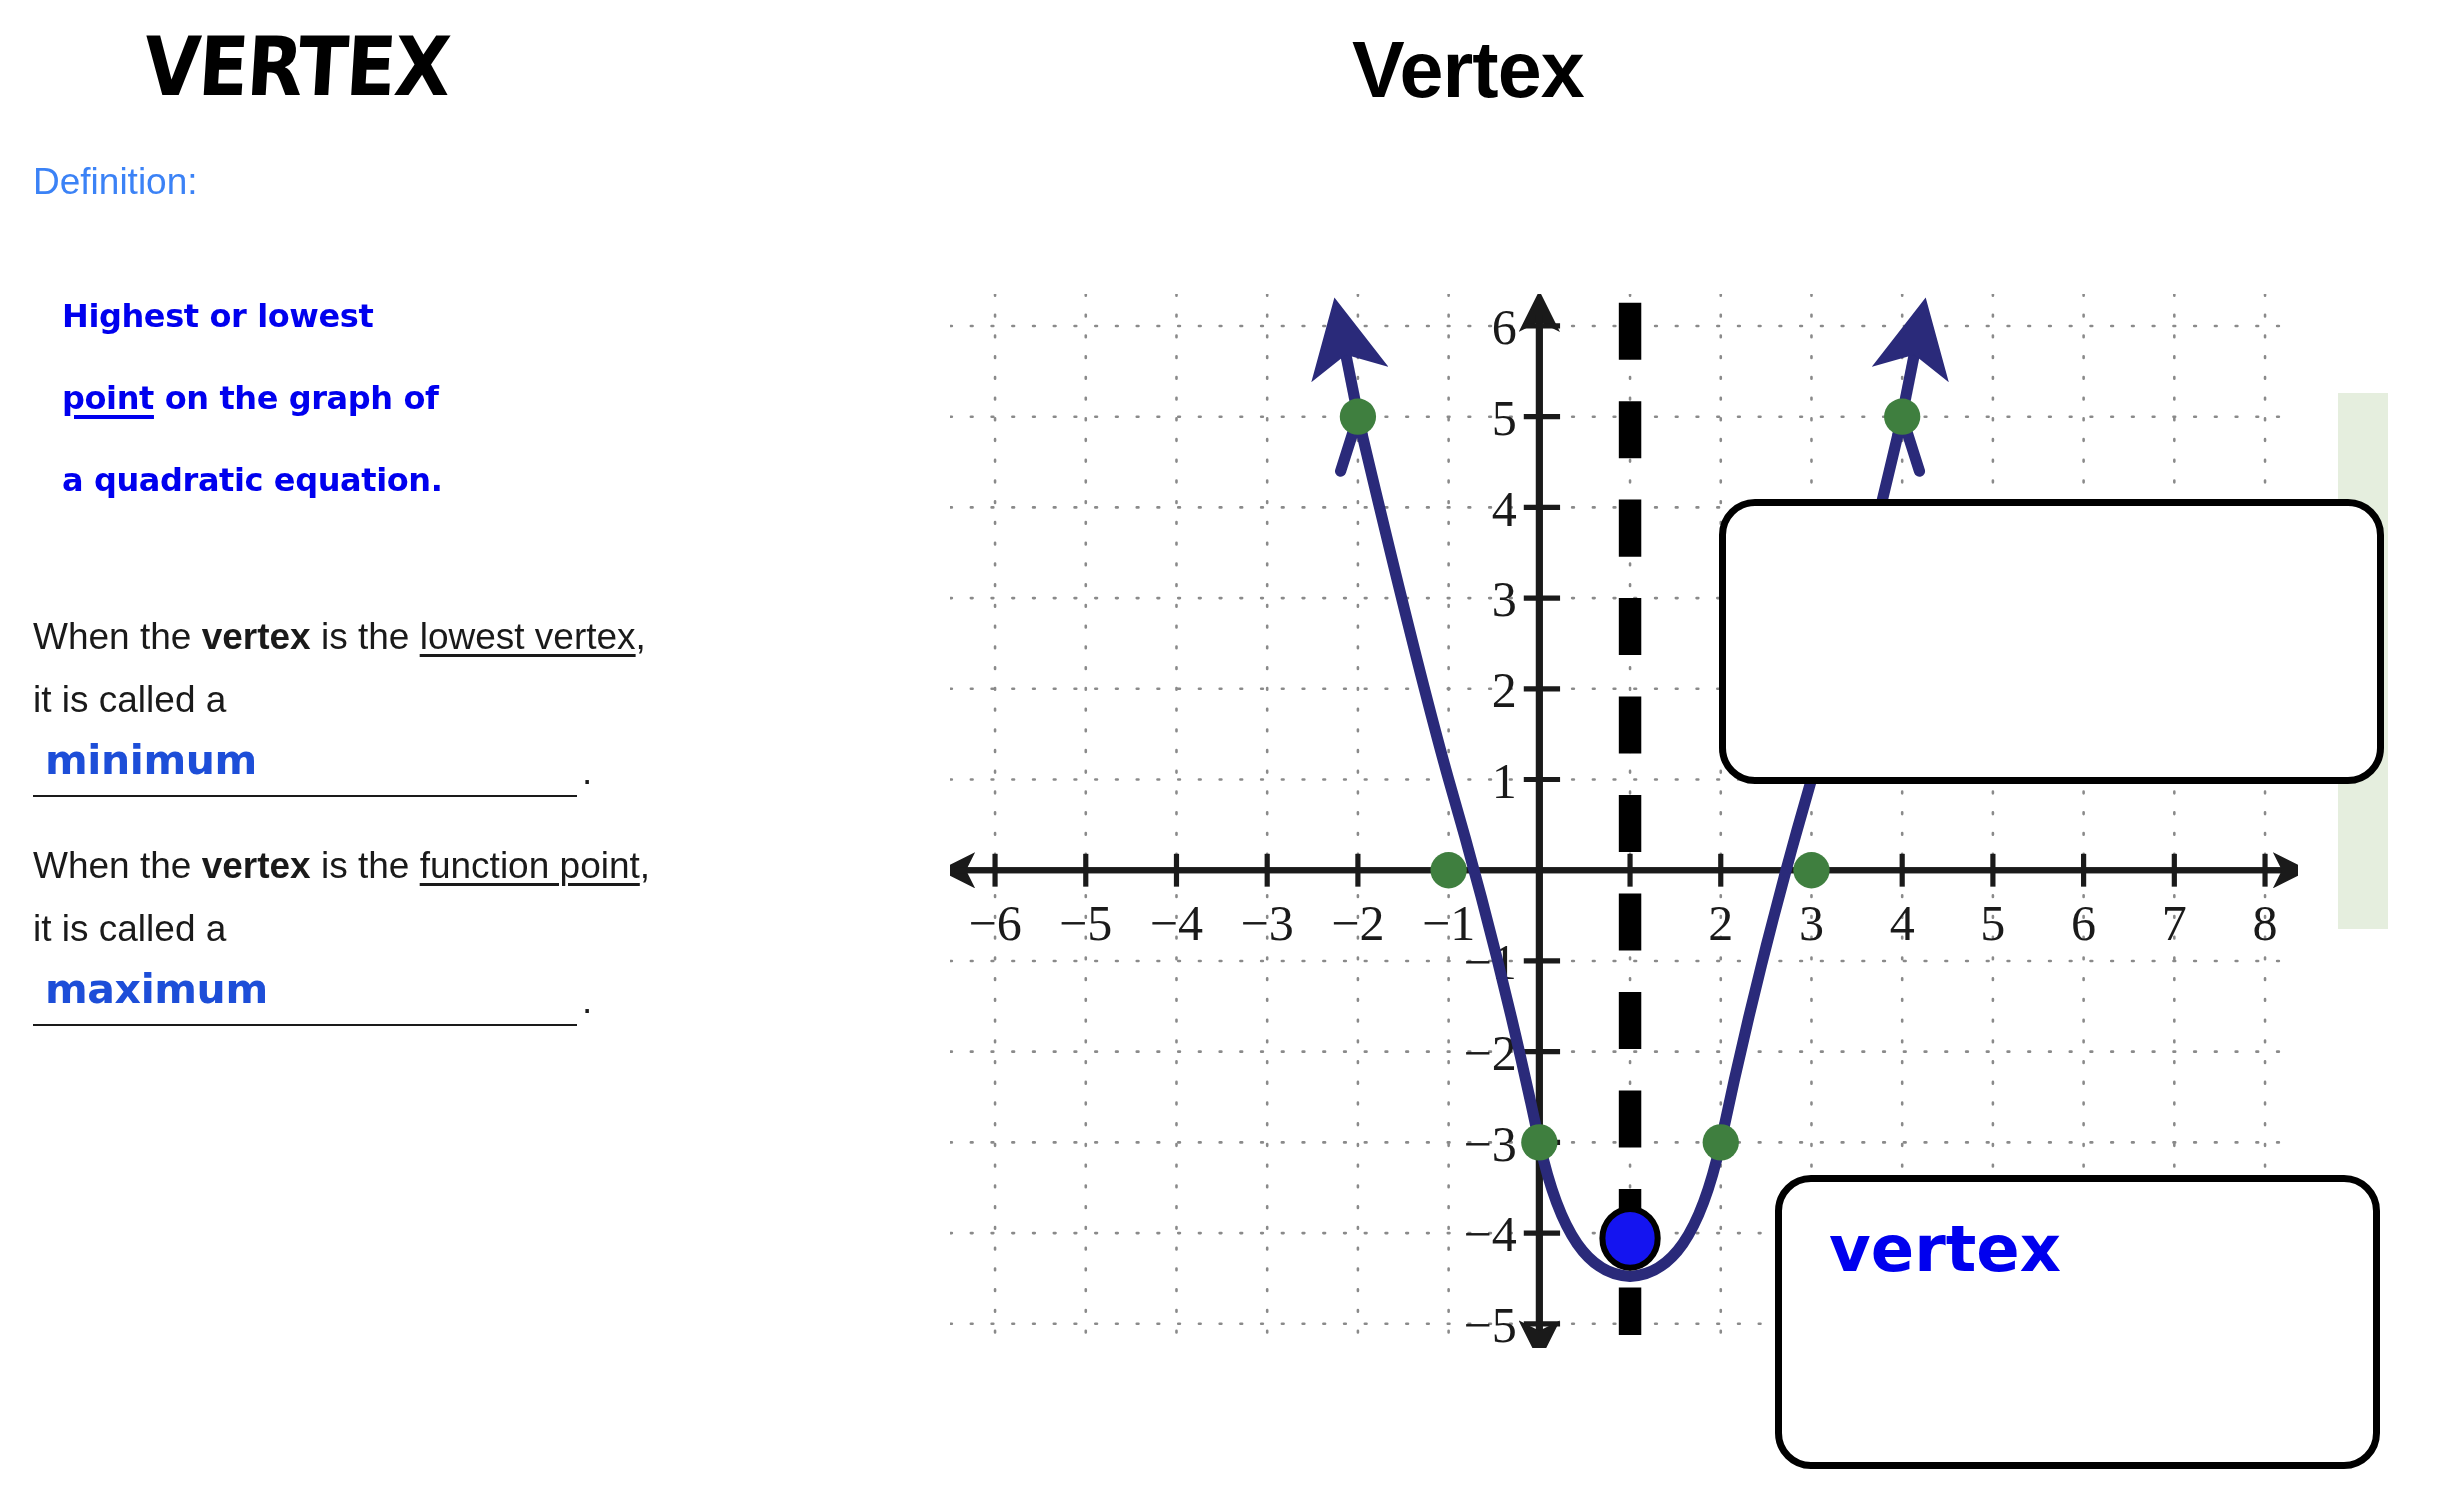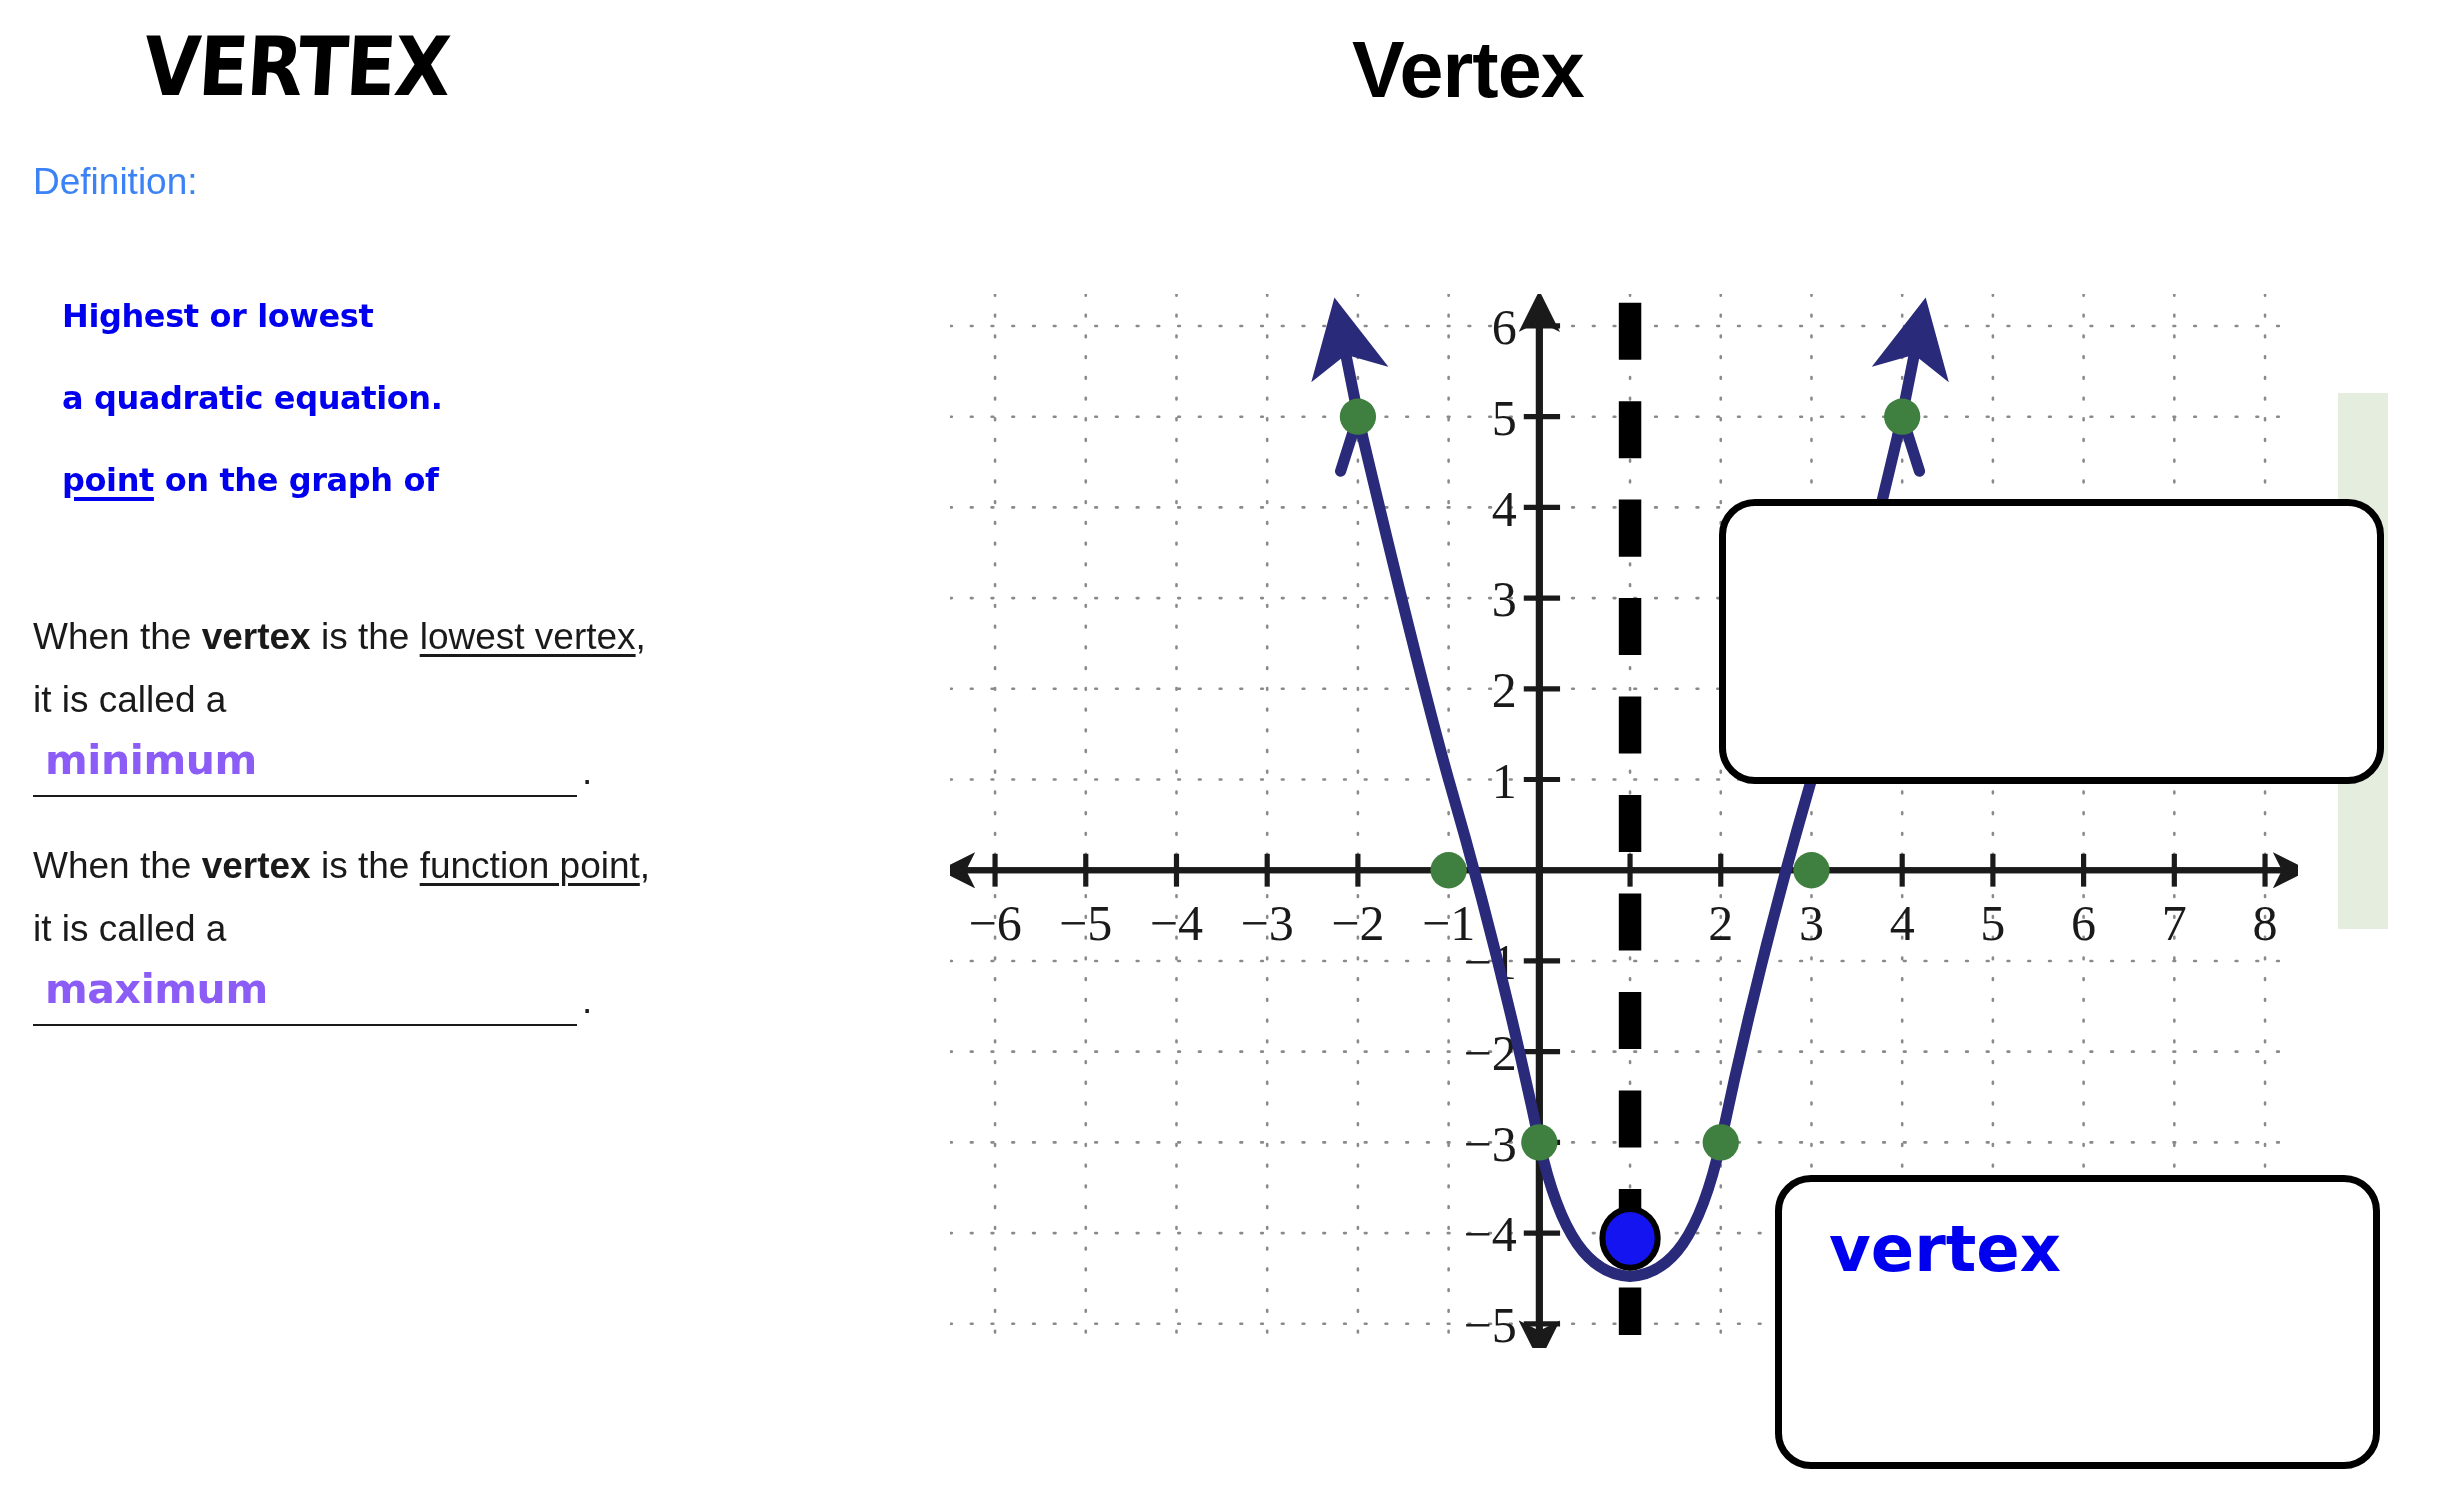--- a/index.html
+++ b/index.html
@@ -90,21 +90,21 @@
     height: 62px;
     width: 544px;
     border-bottom: 2.6px solid #1a1a1a;
     margin-top: 1.7px;
   }
   .fill-line .ans {
     position: absolute;
     left: 12px;
     top: -3.5px;
     font-family: "DejaVu Sans", sans-serif;
-    color: #8b5cf6;
+    color: #1d4ed8;
     font-weight: 700;
     font-size: 41px;
     letter-spacing: -0.4px;
   }
   .fill-line .period {
     position: absolute;
     left: 549px;
     top: 7px;
     font-size: 37px;
     color: #1a1a1a;
@@ -195,24 +195,24 @@
 
   <div id="handwritten-title">VERTEX</div>
 
   <div id="definition-label">Definition:</div>
 
   <div id="definition-body" style="top:275px;">
     <div class="dline">
       <span>Highest or lowest</span>
     </div>
     <div class="dline">
-      <span>a quadratic equation.</span>
+      <span class="u-blue">point</span><span> on the graph of</span>
     </div>
     <div class="dline">
-      <span class="u-blue">point</span><span> on the graph of</span>
+      <span>a quadratic equation.</span>
     </div>
   </div>
 
   <div class="blk-para" style="top:605px;">
     <span>When the </span><b>vertex</b><span> is the </span><span class="u-blk">lowest vertex</span><span>, it is called a</span>
     <span class="fill-line">
       <span class="ans">minimum</span>
       <span class="period">.</span>
     </span>
   </div>

